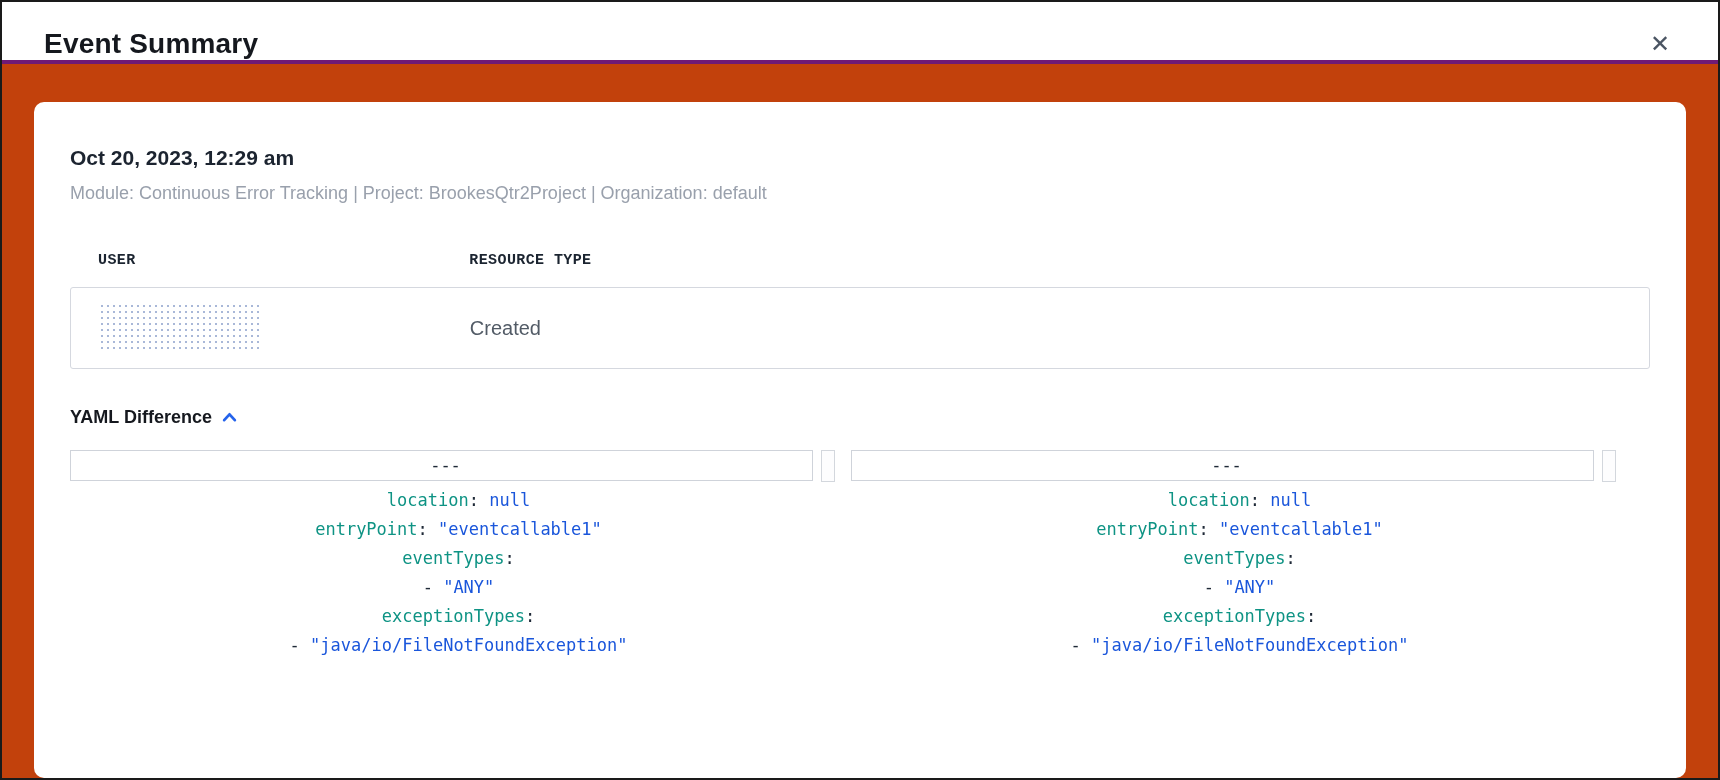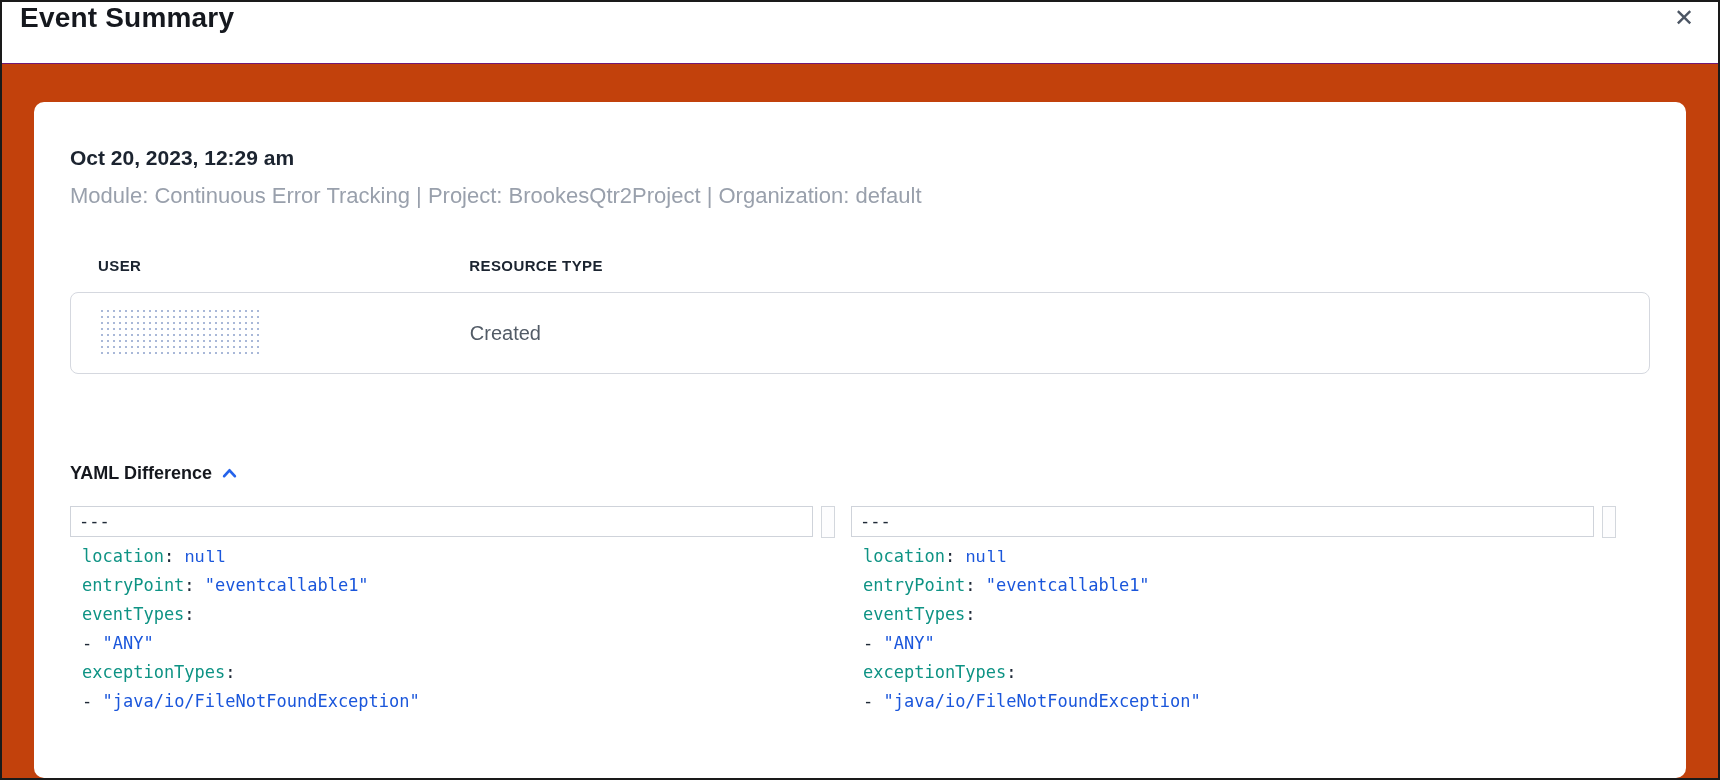--- a/index.html
+++ b/index.html
@@ -6,63 +6,63 @@
 
   .screenshot {
     width:1720px; height:780px; box-sizing:border-box;
     border:2px solid #1a1a1a; background:#ffffff;
     position:relative; overflow:hidden;
   }
 
   
   .modal-header {
     height:62px; background:#ffffff;
-    display:flex; align-items:flex-start; justify-content:space-between;
-    padding:0 18px; box-sizing:border-box;
-    border-bottom:1px solid #701a75;
+    display:flex; align-items:flex-end; justify-content:space-between;
+    padding:0 42px; box-sizing:border-box;
+    border-bottom:4px solid #701a75;
   }
   .modal-title { font-size:28px; font-weight:700; color:#15181e; letter-spacing:0.2px; }
   .close-btn {
     font-size:24px; color:#4b5563; cursor:pointer; line-height:1;
     padding:4px 6px; user-select:none;
   }
 
   
   .modal-body {
     position:absolute; top:62px; left:0; right:0; bottom:0;
     background:#c2410c; padding:38px 32px 0; box-sizing:border-box;
   }
   .card {
     background:#ffffff; border-radius:10px; height:100%;
     box-sizing:border-box; padding:44px 36px; overflow:hidden;
   }
 
   .timestamp { font-size:21px; font-weight:700; color:#1c2430; }
-  .meta-line { margin-top:13px; font-size:22px; color:var(--meta-text,#99a0ac); }
+  .meta-line { margin-top:13px; font-size:18px; color:var(--meta-text,#99a0ac); }
 
   
   .audit-table { margin-top:48px; }
   .table-headers, .row-box { display:grid; grid-template-columns:23.5% 21.5% 22% 33%; }
   .table-headers .th {
     font-size:15px; font-weight:700; color:#1b2430; letter-spacing:0.4px;
-    padding-left:28px; text-transform:uppercase;
+    padding-left:28px; text-transform:uppercase;font-family:Liberation Mono, monospace;
   }
   .row-box {
-    margin-top:18px; border:1px solid #d5d8df; border-radius:8px;
+    margin-top:18px; border:1px solid #d5d8df; border-radius:3px;
     height:80px; align-items:center; background:#ffffff;
   }
   .row-box .td { font-size:20px; color:#525b66; padding-left:28px; }
   .user-redacted {
     width:160px; height:50px; margin-left:28px; border-radius:2px;
     background-image:radial-gradient(circle, #a9b8d8 1px, transparent 1.3px);
     background-size:6px 6px;
   }
 
   
-  .yaml-section { margin-top:89px; }
+  .yaml-section { margin-top:38px;text-align:center; }
   .yaml-label-row { display:flex; align-items:center; gap:9px; }
   .yaml-label { font-size:18px; font-weight:700; color:#15181e; }
   .chevron { color:var(--chevron-accent,#2563eb); display:inline-flex; cursor:pointer; }
 
   .diff { display:flex; gap:16px; margin-top:22px; padding-right:34px; }
   .panel {
     flex:1; position:relative; min-height:240px;
     font-family:"DejaVu Sans Mono", monospace; font-size:17px; color:#1f2937;
   }
   .scroll-track {
@@ -70,21 +70,21 @@
     border:1px solid #d3d7dd; background:#fdfdfe; box-sizing:border-box;
   }
   .code-line { height:29px; line-height:29px; padding-left:12px; white-space:pre; }
   .code-line.boxed {
     border:1px solid #cfd3da; box-sizing:border-box; height:31px; line-height:29px;
     margin-right:22px; margin-bottom:5px; padding-left:8px; background:#ffffff;
   }
   .tok-plain   { color:var(--yaml-plain,#1f2937); }
   .tok-key     { color:var(--yaml-key,#0e9384); }
   .tok-string  { color:var(--yaml-string,#1a56db); }
-  .tok-literal { color:var(--yaml-literal,#1a56db);font-family:Liberation Mono, monospace; }
+  .tok-literal { color:var(--yaml-literal,#1a56db); }
 </style>
 </head>
 <body>
 
 <div class="screenshot">
 
   <div class="modal-header">
     <div class="modal-title">Event Summary</div>
     <div class="close-btn">✕</div>
   </div>

